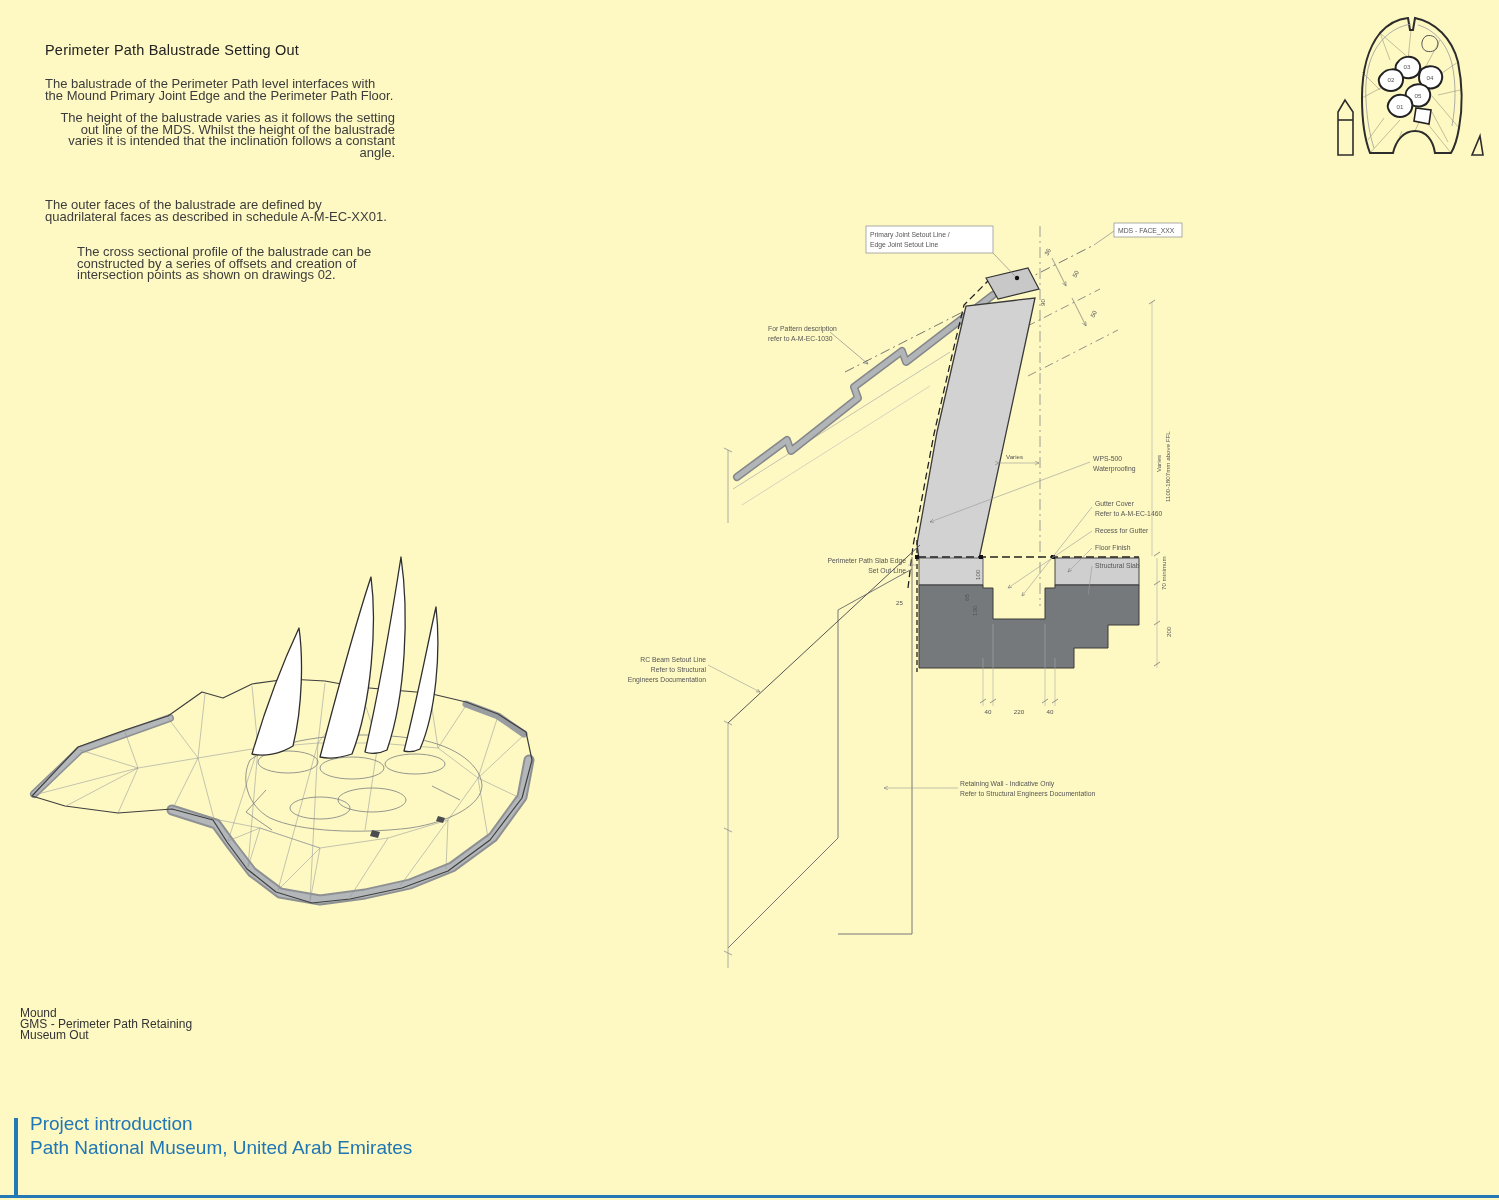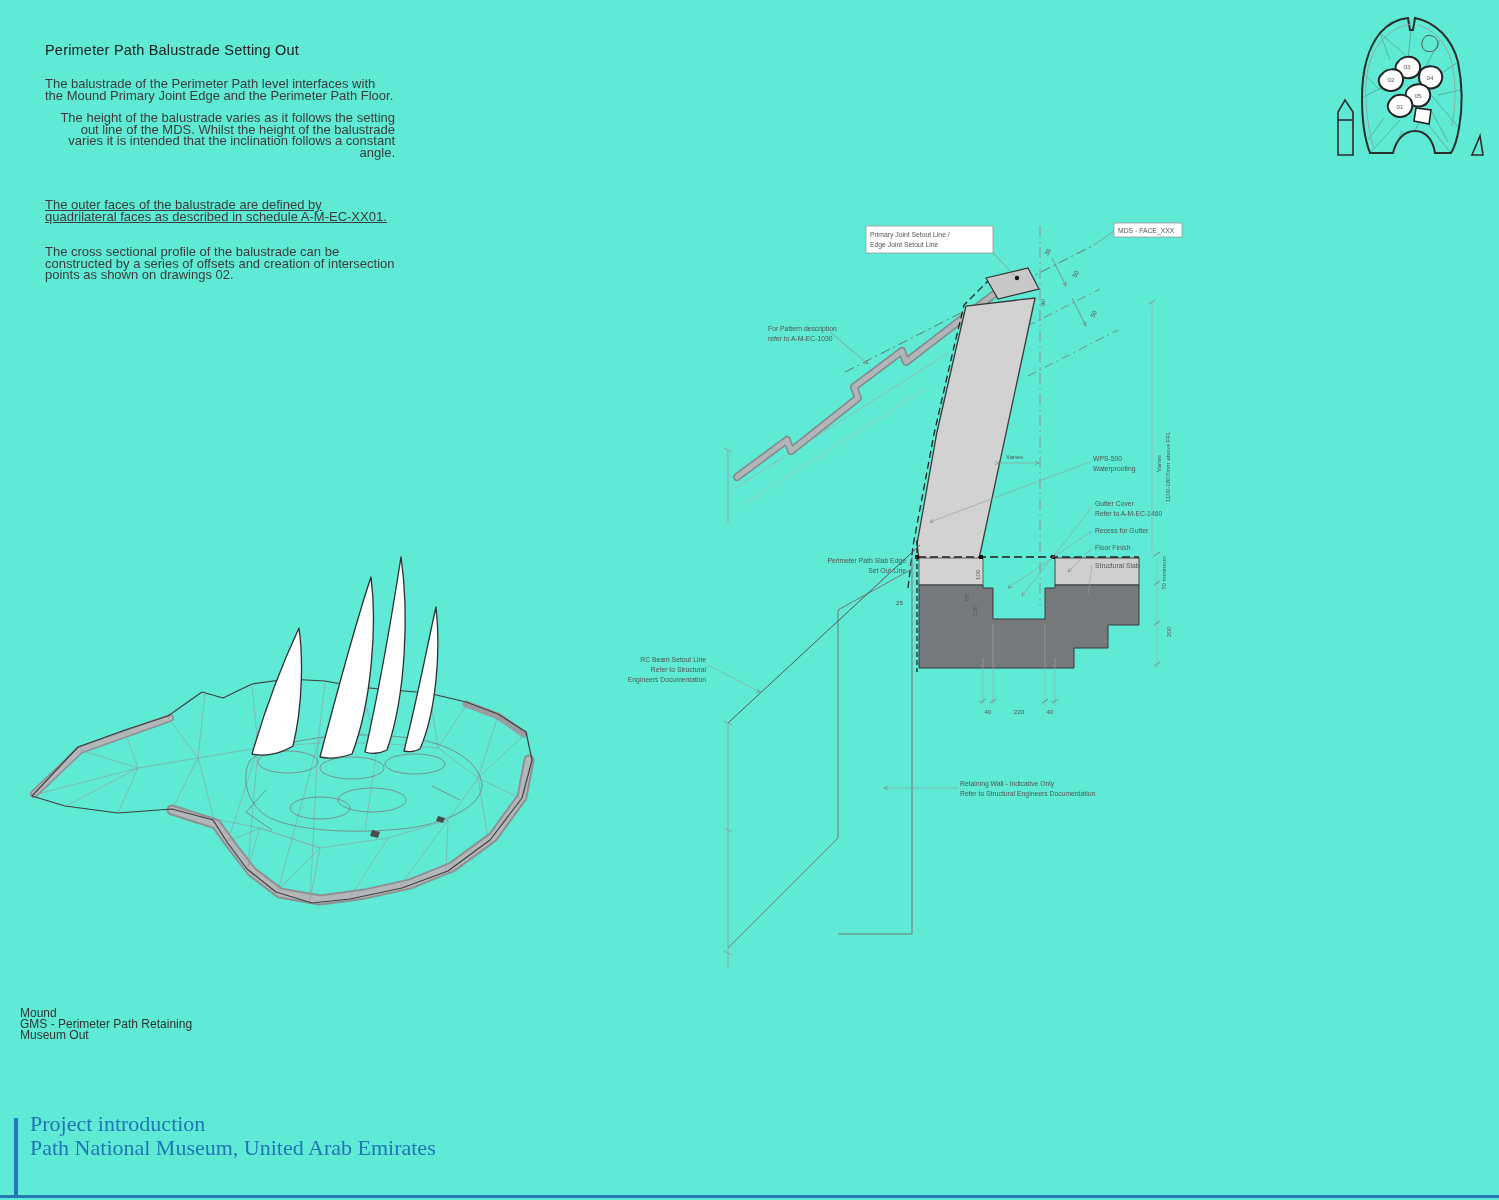--- a/index.html
+++ b/index.html
@@ -1,36 +1,36 @@
 <!DOCTYPE html>
 <html><head>
 <meta charset="utf-8">
 <style>
   html,body{margin:0;padding:0;background:#fff;}
-  #sheet{position:relative;width:1499px;height:1200px;background:#5eead4;overflow:hidden;
+  #sheet{position:relative;width:1499px;height:1200px;background:#fef9c3;overflow:hidden;
          font-family:"Liberation Sans",sans-serif;color:#333;}
   
   #notes{position:absolute;left:45px;top:42px;width:350px;}
   #notes h1{font-size:14.5px;font-weight:400;color:#222;margin:0 0 20px 0;letter-spacing:.2px;}
   #notes p{font-size:13px;line-height:11.5px;color:#3c3c3c;margin:0;}
   #notes p.gap-s{margin-top:11px;text-align:right;}
-  #notes p.gap-l{margin-top:41px;text-decoration:underline;}
-  #notes p.gap-m{margin-top:24px;}
+  #notes p.gap-l{margin-top:41px;}
+  #notes p.gap-m{margin-top:24px;margin-left:32px;}
   
   svg{position:absolute;overflow:visible;}
   text{font-family:"Liberation Sans",sans-serif;fill:#555;}
   .ann{font-size:6.8px;}
   .dim{font-size:6.2px;}
   
   #caption{position:absolute;left:20px;top:1008px;font-size:12px;line-height:11px;color:#333;}
   
   #footer{position:absolute;left:14px;top:1112px;display:flex;}
   #footer .bar{width:4px;height:80px;background:#2478b5;margin-top:6px;}
   #footer .ftext{margin-left:12px;}
-  #footer .ftext div{font-size:22px;line-height:24px;color:#2176b4;font-family:Liberation Serif, serif;}
+  #footer .ftext div{font-size:19px;line-height:24px;color:#2176b4;}
   #bottom-rule{position:absolute;left:0;top:1195px;width:1499px;height:3px;background:#2478b5;}
 </style>
 </head>
 <body>
 
 <div id="sheet">
 
   <div id="notes">
     <h1>Perimeter Path Balustrade Setting Out</h1>
     <p>The balustrade of the Perimeter Path level interfaces with the Mound Primary Joint Edge and the Perimeter Path Floor.</p>

